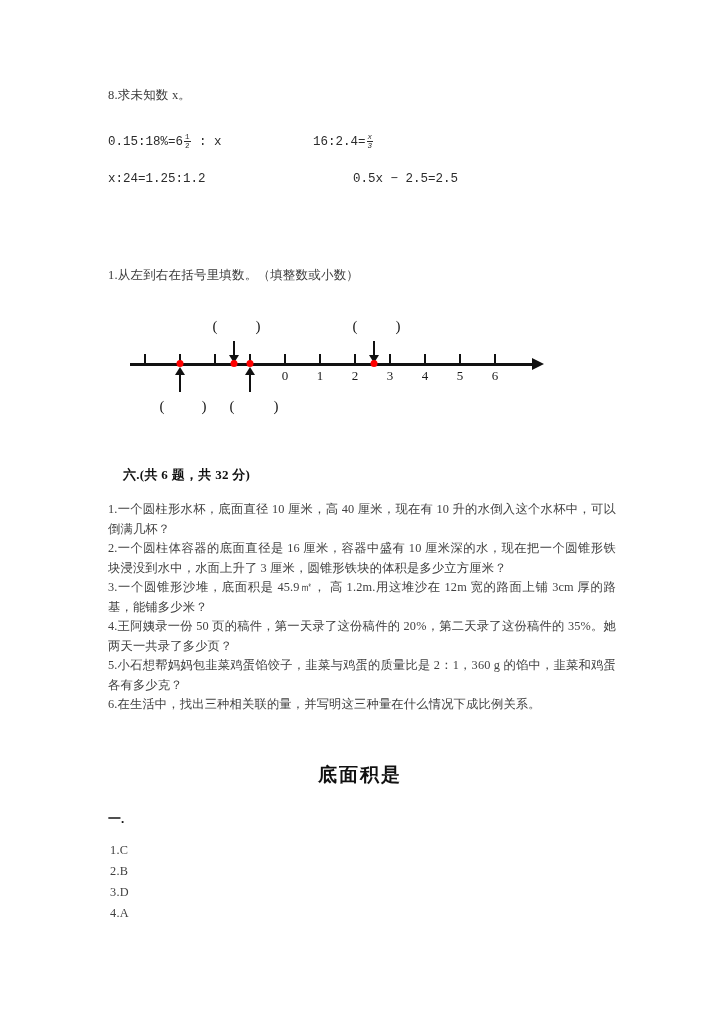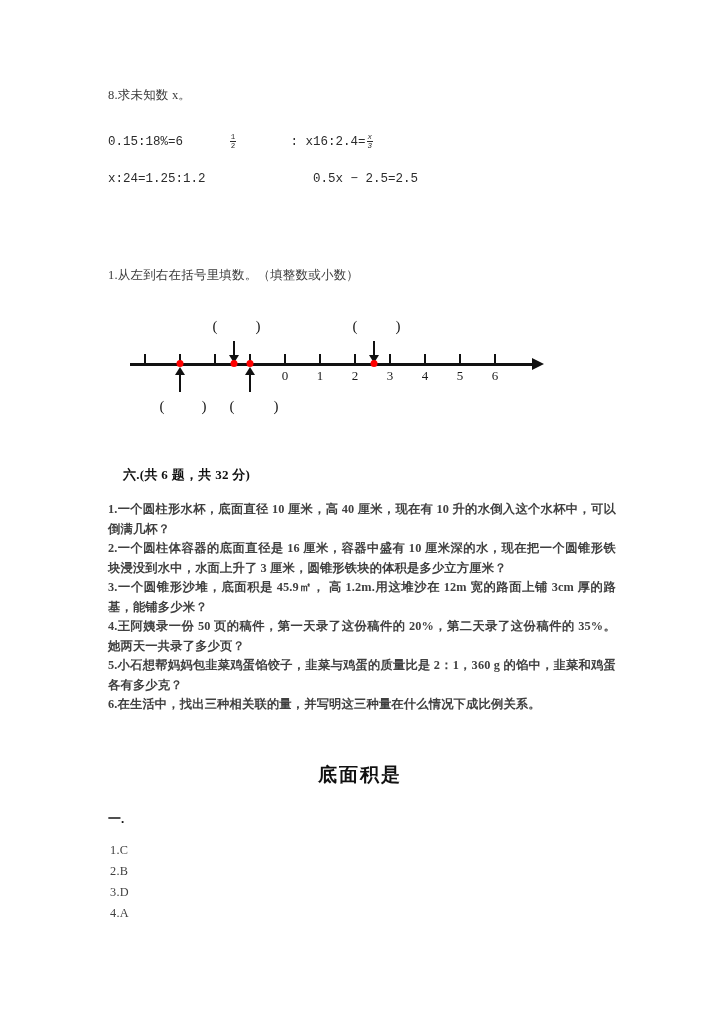--- a/index.html
+++ b/index.html
@@ -40,41 +40,39 @@
     font-weight: bold;
     color: #111111;
     letter-spacing: .3px;
   }
   .body-text {
     font-size: 12.3px;
     line-height: 19.5px;
     color: #404040;
     text-align: justify;
     letter-spacing: .15px;
-    font-weight: bold;
   }
   .body-text p {
     margin: 0;
   }
 
   
   .eq-row {
     position: absolute;
     left: 108px;
     width: 508px;
     display: flex;
   }
   .eq {
     font-family: "Liberation Mono", "DejaVu Sans Mono", monospace;
     font-size: 12.5px;
     color: #2b2b2b;
     display: flex;
     align-items: center;
     white-space: pre;
-    justify-content: space-between;
   }
   .eq-left  { width: 205px; }
   .frac {
     display: inline-flex;
     flex-direction: column;
     align-items: center;
     justify-content: center;
     vertical-align: middle;
     font-size: 7.5px;
     line-height: 8.5px;
@@ -230,21 +228,21 @@
 
   <div class="eq-row" style="top:133px;">
     <div class="eq eq-left">
       <span>0.15:18%=6</span><span class="frac"><span class="num">1</span><span class="den">2</span></span><span> : x</span>
     </div>
     <div class="eq">
       <span>16:2.4=</span><span class="frac italic"><span class="num">x</span><span class="den">3</span></span>
     </div>
   </div>
 
-  <div class="eq-row" style="top:172px;">
+  <div class="eq-row" style="top:172px;gap:40px;">
     <div class="eq eq-left">
       <span>x:24=1.25:1.2</span>
     </div>
     <div class="eq">
       <span>0.5x − 2.5=2.5</span>
     </div>
   </div>
 
 
   <div class="block q-label" style="top:266px;">1.从左到右在括号里填数。（填整数或小数）</div>

